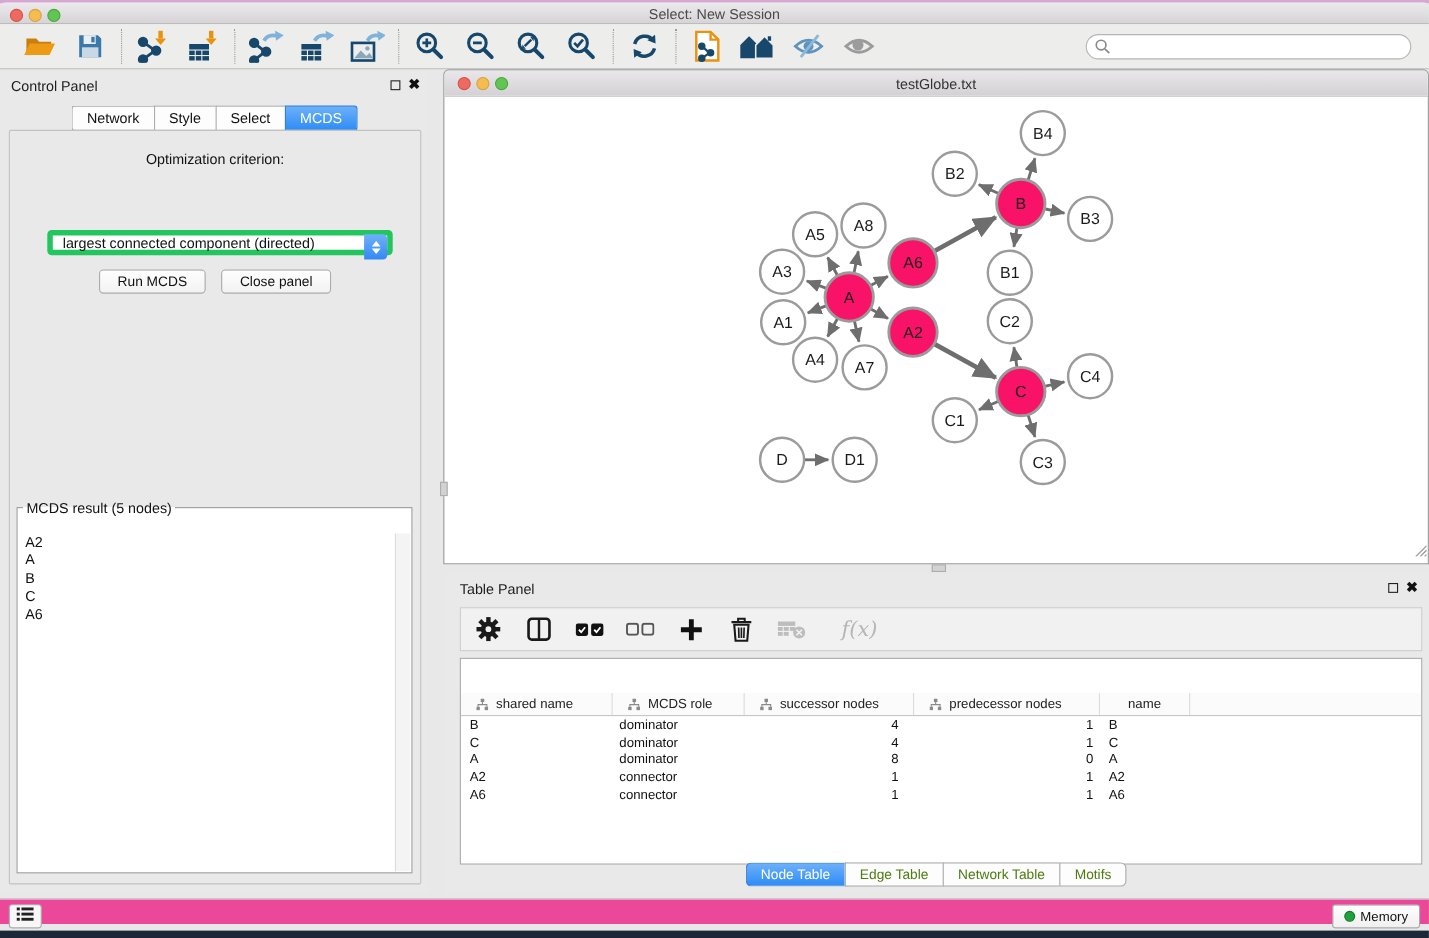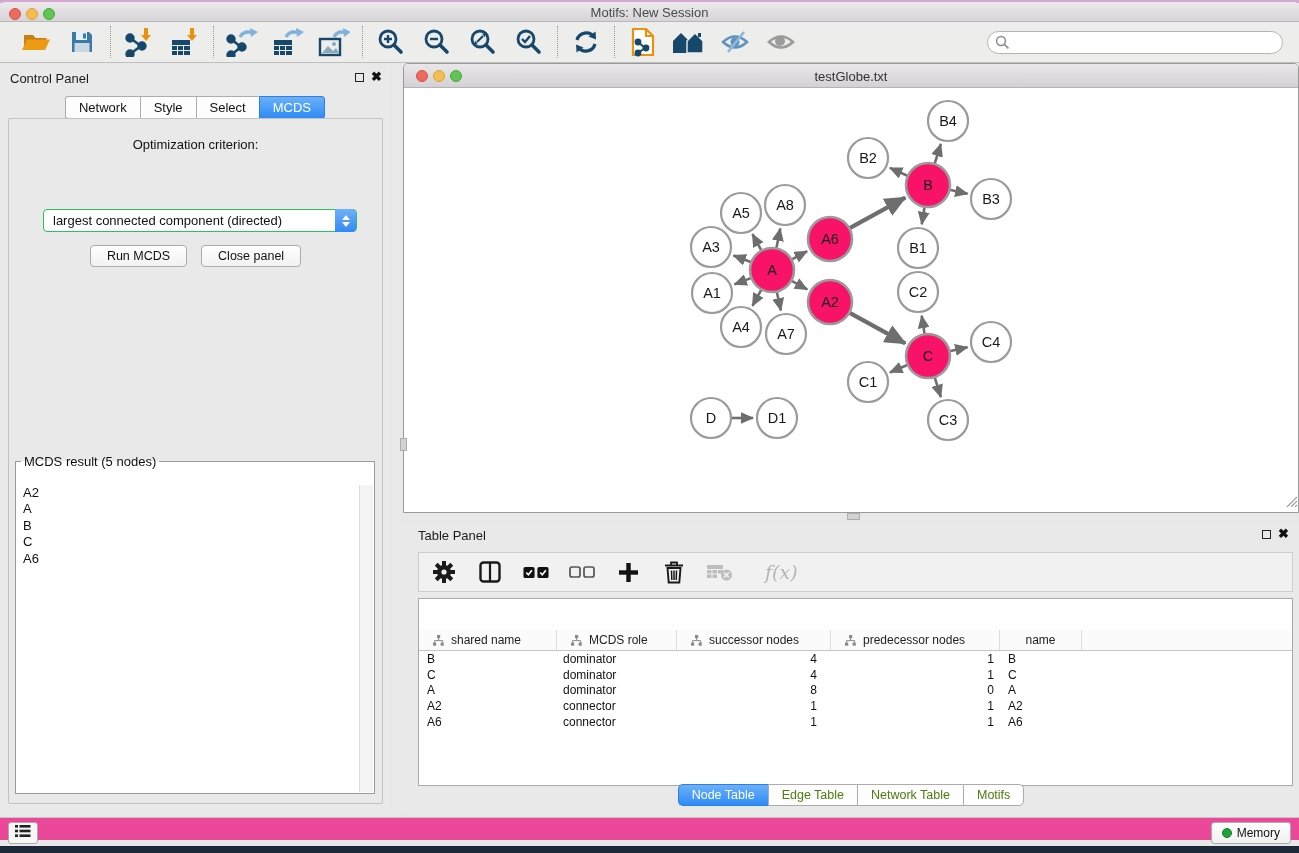--- a/index.html
+++ b/index.html
@@ -37,21 +37,21 @@
 
   .cp-tabs { position:absolute; left:0; top:31px; width:390px; display:flex; justify-content:center; }
   .cp-tab { font-size:13px; padding:3px 13px; background:#FDFDFD; border:1px solid #ADADAD; border-right:none; color:#111; }
   .cp-tab:first-child { border-radius:3px 0 0 3px; }
   .cp-tab:last-child { border-right:1px solid #ADADAD; border-radius:0 3px 3px 0; }
   .cp-tab.active { background:linear-gradient(#6CB0F9,#2E8CF6); border-color:#2F80DC; color:#fff; }
 
   .cp-content { position:absolute; left:8px; top:53px; width:375px; height:686px; border:1px solid #C2C2C2; border-radius:2px; background:#E9E9E9; }
   .opt-label { margin-top:18px; text-align:center; font-size:13px; color:#111; }
   .criterion-select { position:absolute; left:34px; top:90px; width:314px; height:23px; background:#fff;
-    border:1px solid #22c55e; border-radius:4px; font-size:13px; display:flex; align-items:center; padding-left:9px; color:#111; }
+    border:5px solid #22c55e; border-radius:4px; font-size:13px; display:flex; align-items:center; padding-left:9px; color:#111; }
   .select-stepper { position:absolute; right:0; top:-1px; width:21px; height:23px; border-radius:0 4px 4px 0;
     background:linear-gradient(#6FB1F9,#3388F5); display:flex; flex-direction:column; align-items:center; justify-content:center; gap:2px; }
   .tri-up { width:0; height:0; border-left:4px solid transparent; border-right:4px solid transparent; border-bottom:5px solid #fff; }
   .tri-down { width:0; height:0; border-left:4px solid transparent; border-right:4px solid transparent; border-top:5px solid #fff; }
   .cp-buttons { position:absolute; left:0; top:126px; width:100%; display:flex; justify-content:center; gap:14px; }
   .cp-btn { font-size:12.5px; padding:3px 16px; background:linear-gradient(#FEFEFE,#F2F2F2); border:1px solid #ACACAC; border-radius:4px; color:#111; }
 
   fieldset.mcds-result { position:absolute; left:6px; top:335px; width:360px; height:340px;
     border:1px solid #9A9A9A; background:#fff; }
   fieldset.mcds-result legend { font-size:13px; color:#111; margin-left:5px; padding:0 3px; background:transparent; }
@@ -110,21 +110,21 @@
 </style>
 </head>
 <body>
 
 <div class="desktop-top"></div>
 
 <div class="titlebar">
   <span class="tl red"></span>
   <span class="tl yellow"></span>
   <span class="tl green"></span>
-  <div class="title">Motifs: New Session</div>
+  <div class="title">Select: New Session</div>
 </div>
 
 <div class="toolbar">
   <div class="tb-group">
     <div class="tb-btn">
       <svg width="30" height="24" viewBox="0 0 30 24">
           <path d="M3 20 V5 h9 l2.5 3 h11 v3" fill="#C77F10"></path>
           <path d="M1 20 L6 9.5 h23 L24 20 Z" fill="#ED9A14"></path>
         </svg>
     </div>

